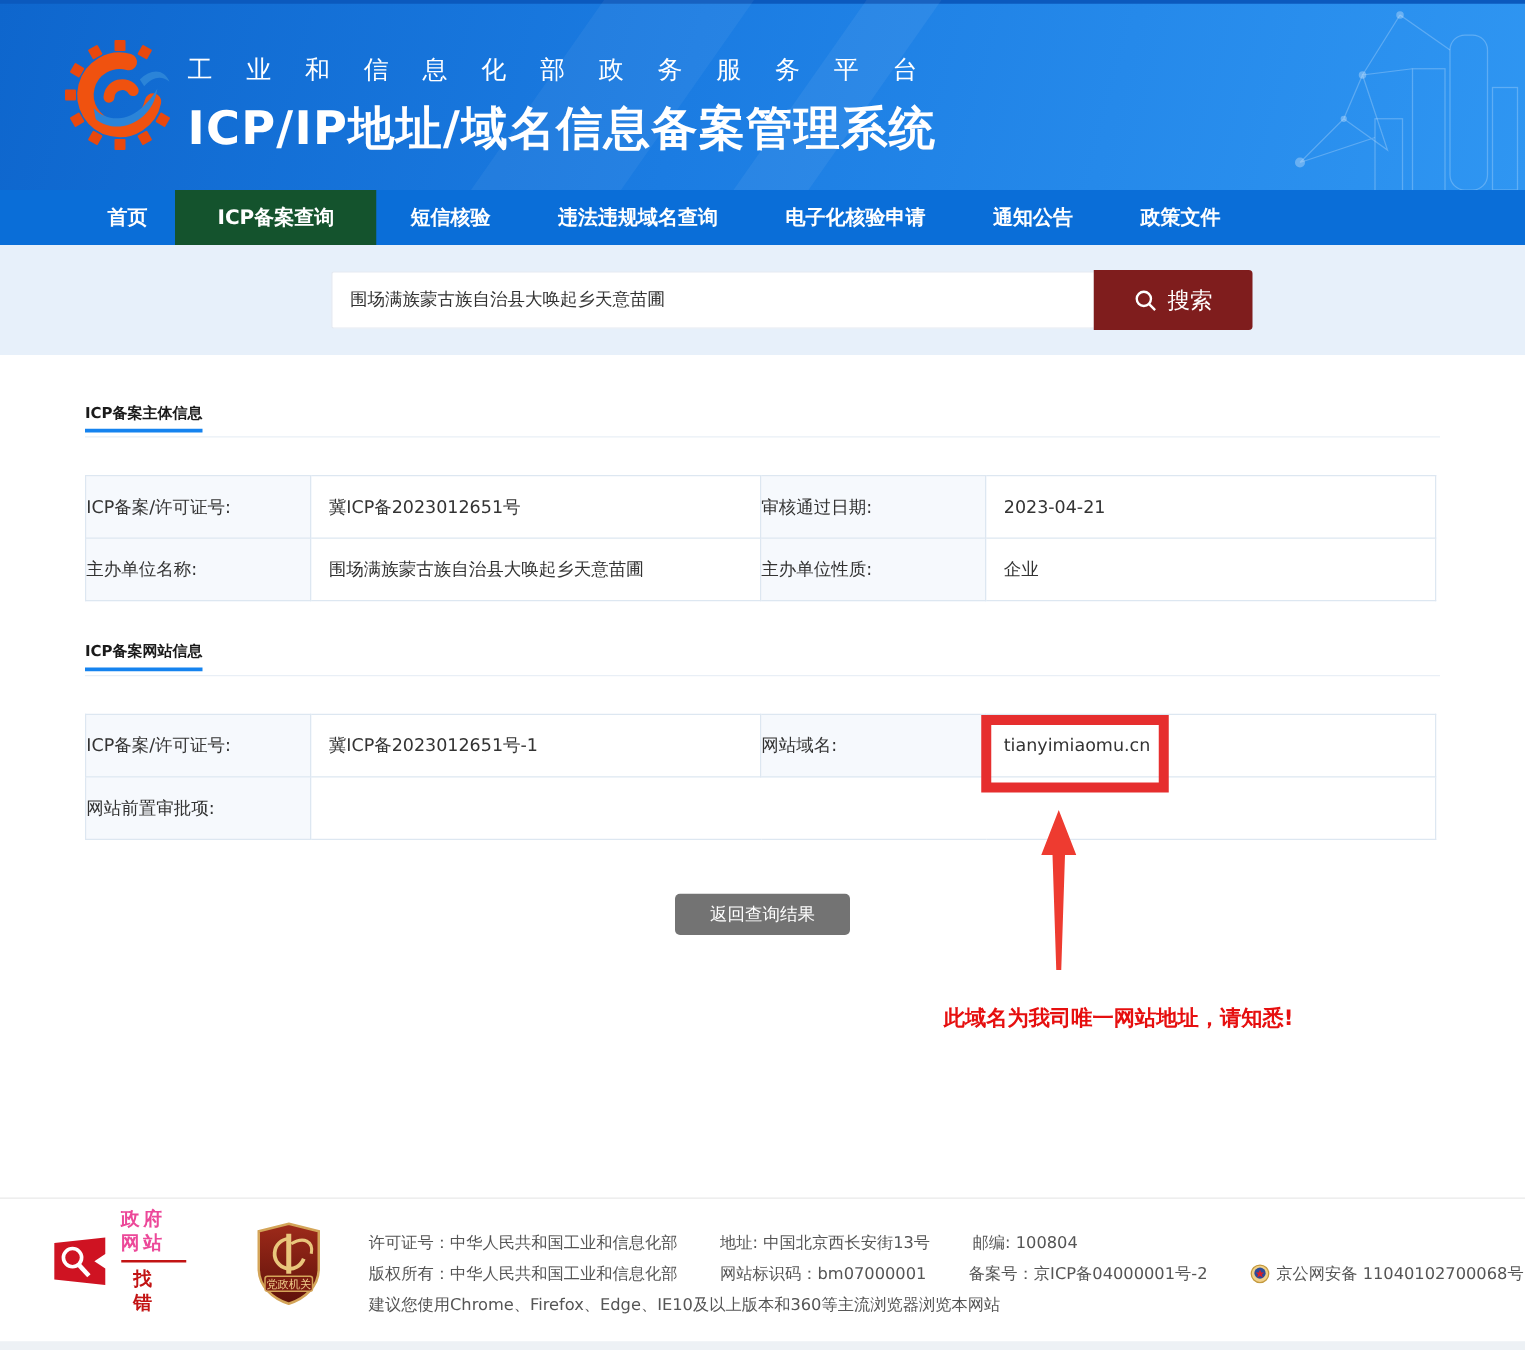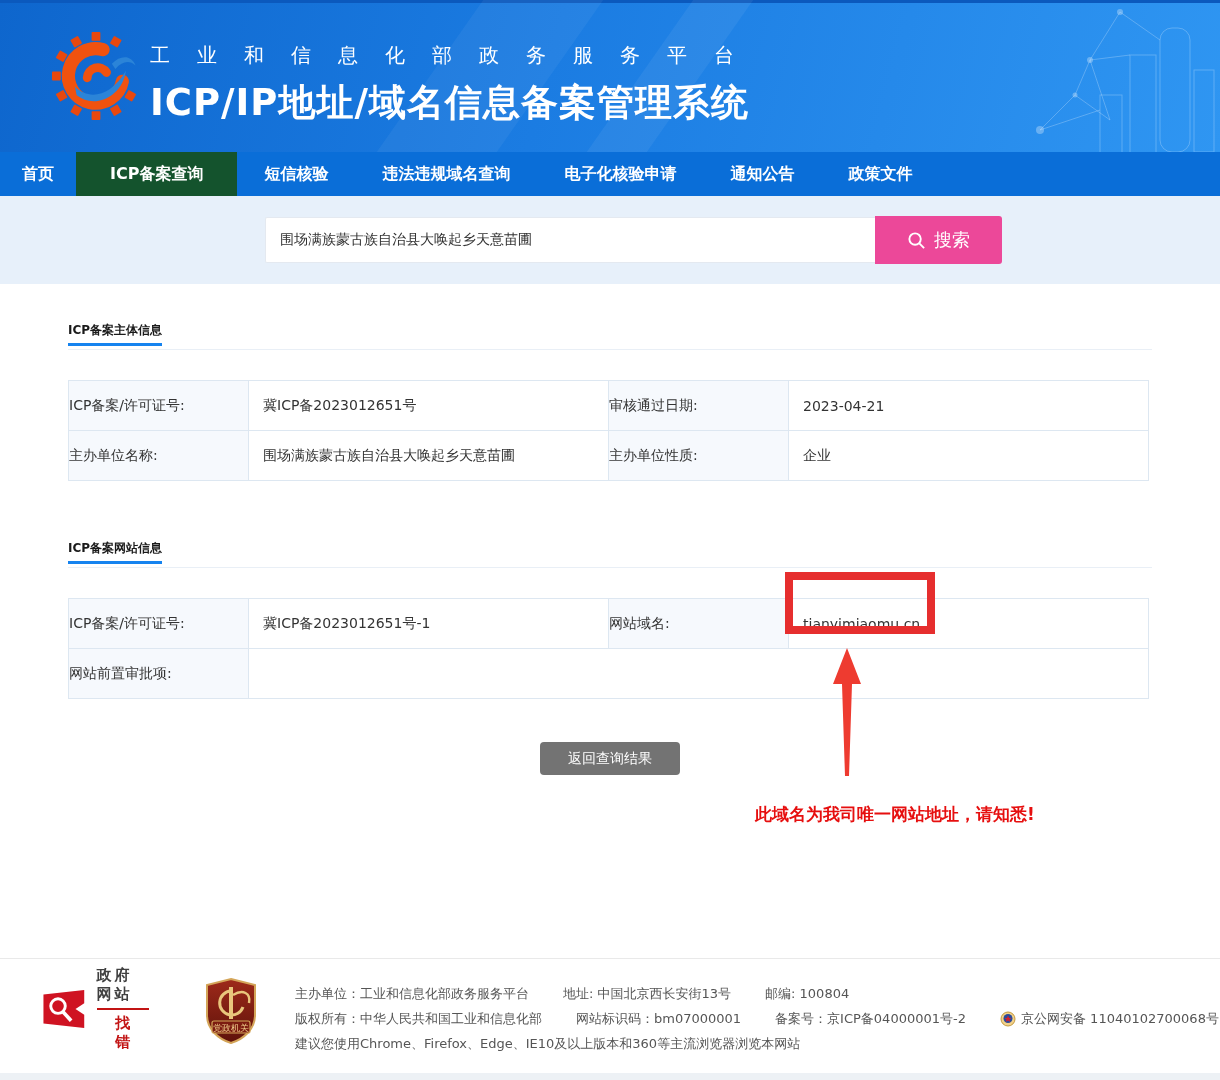--- a/index.html
+++ b/index.html
@@ -20,37 +20,37 @@
   .hdr-streak{ position:absolute; opacity:.12; background:#fff;
     transform:skewX(-35deg); }
   .s1{ left:430px; top:0; width:120px; height:152px; opacity:.05;}
   .s2{ left:640px; top:0; width:60px; height:152px; opacity:.06;}
   .wireframe{ position:absolute; right:0; top:0; opacity:.85;}
   .logo-wrap{ position:absolute; left:52px; top:32px; }
   .header-text{ position:absolute; left:150px; top:42px; }
   .platform-line{ color:#fff; font-size:20px; letter-spacing:27px; white-space:nowrap; }
   .main-title{ color:#fff; font-size:37px; font-weight:bold; margin-top:9px; letter-spacing:1px; white-space:nowrap;}
   
-  .nav{ height:44px; background:#0a6ed8; display:flex; }
+  .nav{ height:44px; background:#0a6ed8; display:flex; padding-left:64px; }
   .nav-item{ display:flex; align-items:center; padding:0 27px; color:#fff;
     font-size:16px; font-weight:bold; cursor:pointer; white-space:nowrap;}
   .nav-item.first{ padding:0 22px; }
   .nav-item.active{ background:#14532d; padding:0 34px; }
   
   .search-band{ height:88px; background:#e7f0fa; display:flex; align-items:center; padding-left:265px; }
   .search-input{ width:610px; height:46px; border:1px solid #e4e9f0; border-right:none;
     background:#fff; font-size:14px; color:#333; padding:0 14px; outline:none;
     font-family:inherit; border-radius:2px 0 0 2px;}
-  .search-btn{ width:127px; height:48px; background:#ec4899; border:none; color:#fff;
+  .search-btn{ width:127px; height:48px; background:#7f1d1d; border:none; color:#fff;
     font-size:18px; display:flex; align-items:center; justify-content:center; gap:8px;
     cursor:pointer; border-radius:0 3px 3px 0; font-family:inherit;}
   
   .content{ padding:0 68px; }
   .section-head{ border-bottom:1px solid #e9eff6; margin-top:35px; }
-  .section-head.second{ margin-top:56px; }
+  .section-head.second{ margin-top:29px; }
   .section-title{ display:inline-block; font-size:12px; font-weight:bold; color:#1a1a1a;
     padding-bottom:10px; position:relative; }
   .section-title::after{ content:""; position:absolute; left:0; bottom:3px; width:100%;
     height:3px; background:#1583ef; }
   table.info{ border-collapse:collapse; width:1080px; margin-top:30px; table-layout:fixed;}
   table.info td{ border:1px solid #dde7f1; height:50px; font-size:14px; color:#333; }
   td.lbl{ background:#f6f9fd; padding-right:14px; width:180px; }
   td.val{ padding-left:14px; width:360px; }
   .btn-row{ text-align:center; margin-top:43px; }
   .back-btn{ width:140px; height:33px; background:#737373; border:none; border-radius:4px;
@@ -59,24 +59,24 @@
   .red-box{ position:absolute; left:785px; top:572px; width:150px; height:62px;
     border:8px solid #e62e2e; pointer-events:none;}
   .red-arrow{ position:absolute; left:820px; top:646px; pointer-events:none;}
   .red-note{ position:absolute; left:755px; top:803px; color:#e60f0f; font-size:17px;
     font-weight:bold; white-space:nowrap;}
   
   .footer{ position:absolute; left:0; top:958px; width:1220px; height:122px;
     border-top:1px solid #e9e9e9; background:#fff;}
   .footer-inner{ display:flex; padding-top:22px; }
   .finderr{ margin-left:42px; display:flex; align-items:center; gap:8px; cursor:pointer; height:56px;}
-  .finderr-text .t1{ font-size:15px; font-weight:bold; color:#404040; letter-spacing:3px;
+  .finderr-text .t1{ font-size:15px; font-weight:bold; color:#ec4899; letter-spacing:3px;
     border-bottom:2px solid #c21414; padding-bottom:4px;}
   .finderr-text .t2{ font-size:15px; font-weight:bold; color:#c21414; letter-spacing:10px;
-    margin-top:4px; padding-left:10px;text-align:center;}
+    margin-top:4px; padding-left:10px;}
   .shield{ margin-left:54px; margin-top:-4px;}
   .footer-text{ margin-left:36px; font-size:13px; color:#555; }
   .f-row{ display:flex; align-items:center; height:25px; }
   .f-row span{ margin-right:34px; white-space:nowrap;}
   .f-row .police-wrap{ display:flex; align-items:center; gap:5px;}
   .bottom-strip{ position:absolute; left:0; top:1073px; width:1220px; height:7px; background:#edf1f5; }
 </style>
 </head>
 <body>
 
@@ -219,21 +219,21 @@
         <path d="M28 2 L52 8 V38 C52 52 41 62 28 66 C15 62 4 52 4 38 V8 Z" fill="url(#shgrad)" stroke="#d4a559" stroke-width="2"></path>
         <rect x="26" y="10" width="4" height="32" fill="#e9c67c"></rect>
         <path d="M28 14 a12 12 0 1 0 12 16" stroke="#e9c67c" stroke-width="3" fill="none"></path>
         <path d="M30 18 C40 12 48 16 46 26" stroke="#e9c67c" stroke-width="2.5" fill="none"></path>
         <rect x="9" y="44" width="38" height="12" rx="2" fill="#7c1c10" stroke="#d4a559" stroke-width="1.2"></rect>
         <text x="28" y="53.5" font-size="9" fill="#f0cd8a" text-anchor="middle">党政机关</text>
       </svg>
     </div>
     <div class="footer-text">
       <div class="f-row">
-        <span>主办单位：工业和信息化部政务服务平台</span>
+        <span>许可证号：中华人民共和国工业和信息化部</span>
         <span>地址: 中国北京西长安街13号</span>
         <span>邮编: 100804</span>
       </div>
       <div class="f-row">
         <span>版权所有：中华人民共和国工业和信息化部</span>
         <span>网站标识码：bm07000001</span>
         <span>备案号：京ICP备04000001号-2</span>
         <span class="police-wrap">
           <svg width="16" height="16" viewBox="0 0 16 16">
             <circle cx="8" cy="8" r="7" fill="#f2d189" stroke="#c49a3f" stroke-width="1"></circle>

